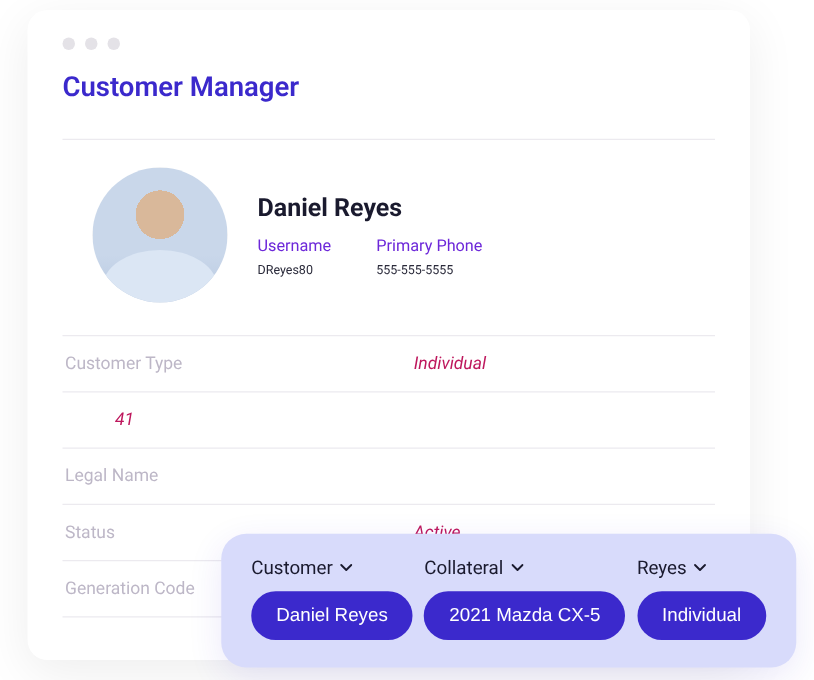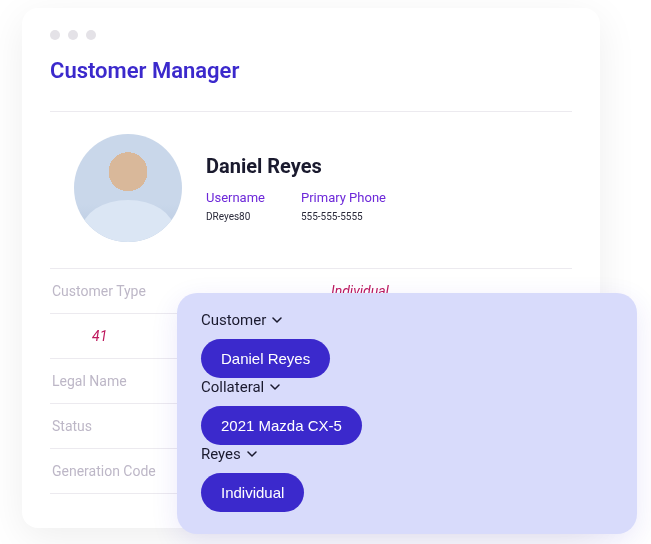--- a/index.html
+++ b/index.html
@@ -105,21 +105,20 @@
     position: absolute;
     bottom: 10px;
     right: 14px;
     width: 460px;
     background: #d8dbfb;
     border-radius: 20px;
     padding: 18px 24px 22px 24px;
     display: flex;
     justify-content: space-between;
     box-shadow: 0 8px 28px rgba(59,41,204,0.10);
-    flex-direction: column;
   }
   .action-group {
     display: flex;
     flex-direction: column;
     align-items: flex-start;
     gap: 10px;
   }
   .group-header {
     display: flex;
     align-items: center;

